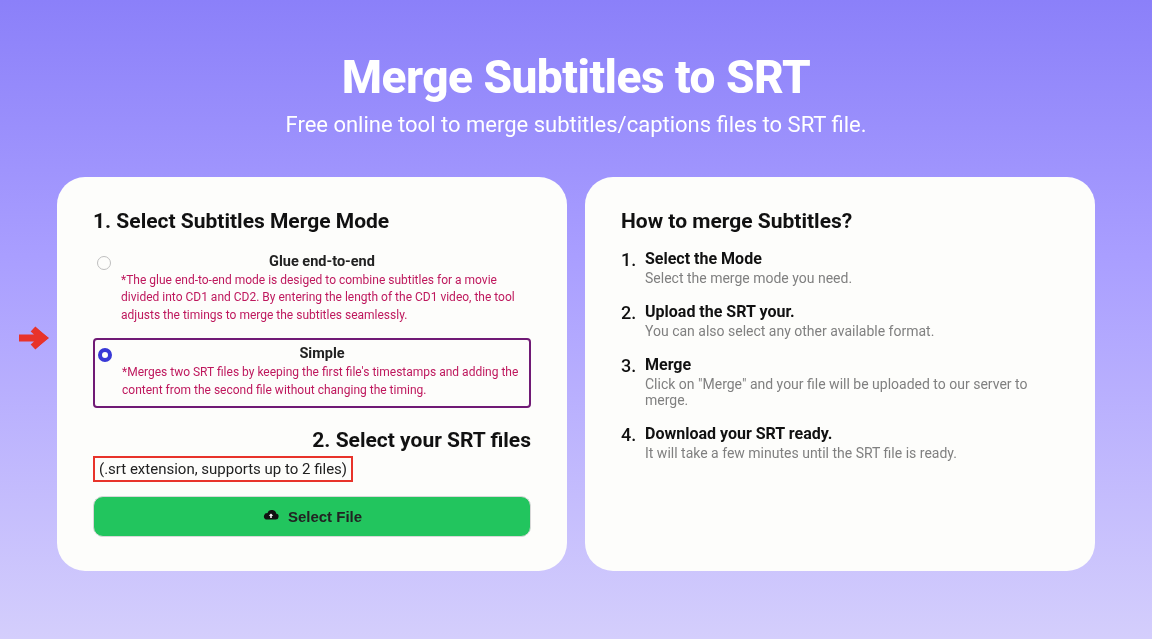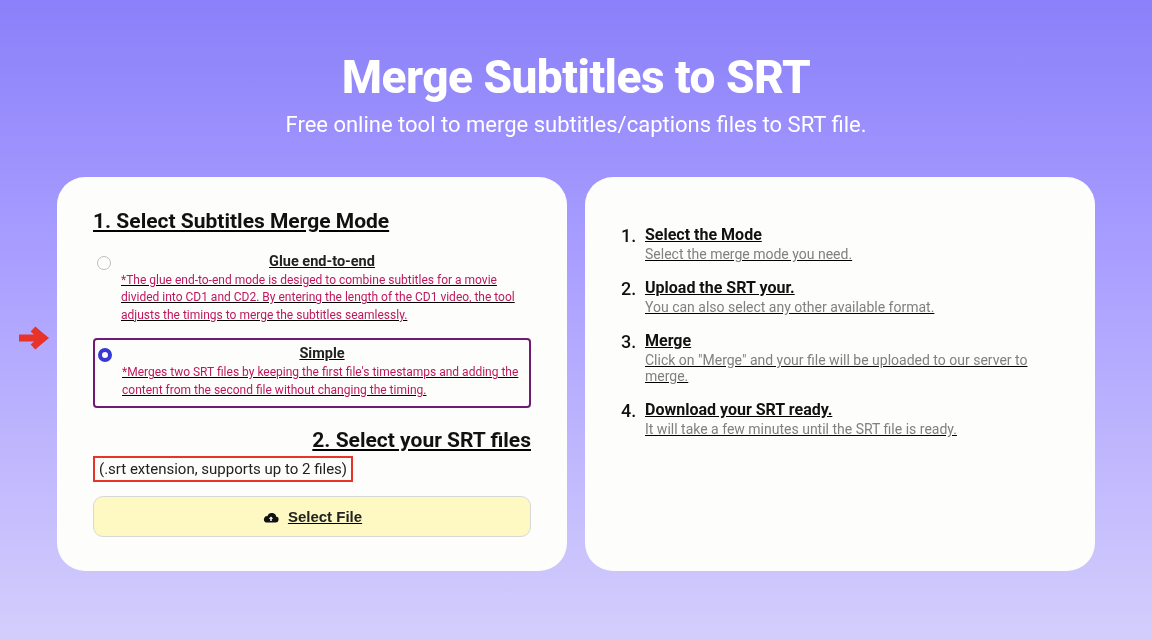--- a/index.html
+++ b/index.html
@@ -22,21 +22,20 @@
     }
     .subtitle {
       font-size: 22px;
       color: #fff;
       font-weight: 400;
     }
     .cards {
       display: flex;
       gap: 18px;
       justify-content: center;
-      text-decoration: underline;
     }
     .card {
       background: #fdfdfb;
       border-radius: 28px;
       padding: 32px 36px 34px;
       flex: 1;
       max-width: 510px;
       position: relative;
     }
     .section-title {
@@ -86,27 +85,27 @@
       font-size: 15px;
       color: #222;
       border: 2px solid #e8332a;
       padding: 2px 4px;
       margin-bottom: 14px;
     }
     .select-btn {
       width: 100%;
       padding: 11px;
       border: 1px solid #d8d8d8;
-      background: #fef9c3;
+      background: #22c55e;
       border-radius: 10px;
       font-size: 15px;
       font-weight: 600;
       color: #222;
       display: flex;
-      align-items: flex-end;
+      align-items: flex-start;
       justify-content: center;
       gap: 8px;
       cursor: pointer;
     }
     .cloud-icon {
       width: 18px; height: 14px;
       display: inline-block;
     }
     .steps { list-style: none; counter-reset: step; margin-top: 16px; }
     .step {
@@ -184,20 +183,21 @@
         <svg width="18" height="14" viewBox="0 0 24 18">
             <path d="M19 8.5A6 6 0 0 0 7.3 6.5 4.5 4.5 0 0 0 5 15h13a4 4 0 0 0 1-7.9Z" fill="#111"></path>
             <path d="M12 7l-3 3h2v3h2v-3h2l-3-3z" fill="#fff"></path>
           </svg>
       </span>
       <span>Select File</span>
     </button>
   </div>
 
   <div class="card">
+    <h2 class="section-title">How to merge Subtitles?</h2>
     <ol class="steps">
       <li class="step">
         <span class="step-title">Select the Mode</span>
         <div class="step-desc">Select the merge mode you need.</div>
       </li>
       <li class="step">
         <span class="step-title">Upload the SRT your.</span>
         <div class="step-desc">You can also select any other available format.</div>
       </li>
       <li class="step">

